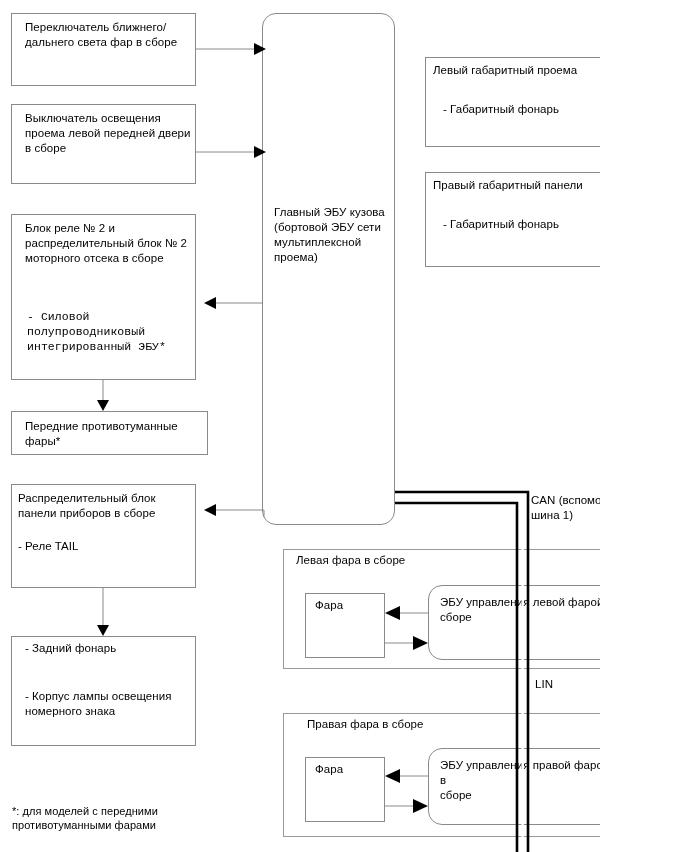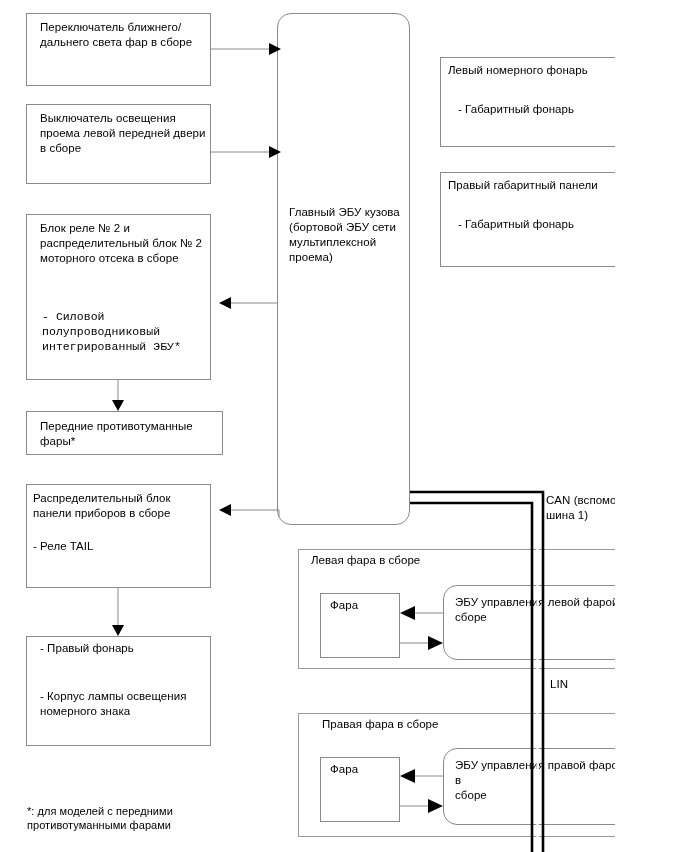--- a/index.html
+++ b/index.html
@@ -7,21 +7,20 @@
     padding: 0;
     background: #ffffff;
   }
   #diagram {
     position: relative;
     width: 600px;
     height: 852px;
     background: #ffffff;
     font-family: "Liberation Sans", sans-serif;
     overflow: hidden;
-    margin-left: 15px;
   }
   .box {
     position: absolute;
     box-sizing: border-box;
     border: 1px solid #8a8a8a;
     background: transparent;
   }
   .rbox {
     position: absolute;
     box-sizing: border-box;
@@ -104,35 +103,35 @@
   <div class="box" style="left:11px; top:411px; width:197px; height:44px;"></div>
   <div class="txt" style="left:25px; top:419px; width:180px;">Передние противотуманные
 фары*</div>
 
   <div class="box" style="left:11px; top:484px; width:185px; height:104px;"></div>
   <div class="txt" style="left:18px; top:491px; width:175px;">Распределительный блок
 панели приборов в сборе</div>
   <div class="txt" style="left:18px; top:539px; width:175px;">- Реле TAIL</div>
 
   <div class="box" style="left:11px; top:636px; width:185px; height:110px;"></div>
-  <div class="txt" style="left:25px; top:641px; width:170px;">- Правый фонарь</div>
+  <div class="txt" style="left:25px; top:641px; width:170px;">- Задний фонарь</div>
   <div class="txt" style="left:25px; top:689px; width:170px;">- Корпус лампы освещения
 номерного знака</div>
 
   <div class="txt small" style="left:12px; top:804px; width:210px;">*: для моделей с передними
 противотуманными фарами</div>
 
   <div class="rbox" style="left:262px; top:13px; width:133px; height:512px;"></div>
   <div class="txt" style="left:274px; top:205px; width:125px;">Главный ЭБУ кузова
 (бортовой ЭБУ сети
 мультиплексной
 проема)</div>
 
   <div class="box" style="left:425px; top:57px; width:190px; height:90px;"></div>
-  <div class="txt" style="left:433px; top:63px; width:180px;">Левый номерного фонарь</div>
+  <div class="txt" style="left:433px; top:63px; width:180px;">Левый габаритный проема</div>
   <div class="txt" style="left:443px; top:102px; width:175px;">- Габаритный фонарь</div>
 
   <div class="box" style="left:425px; top:172px; width:190px; height:95px;"></div>
   <div class="txt" style="left:433px; top:178px; width:180px;">Правый габаритный панели</div>
   <div class="txt" style="left:443px; top:217px; width:175px;">- Габаритный фонарь</div>
 
   <div class="grp" style="left:283px; top:549px; width:355px; height:120px;"></div>
   <div class="txt" style="left:296px; top:553px; width:200px;">Левая фара в сборе</div>
 
   <div class="box" style="left:305px; top:593px; width:80px; height:65px;"></div>

